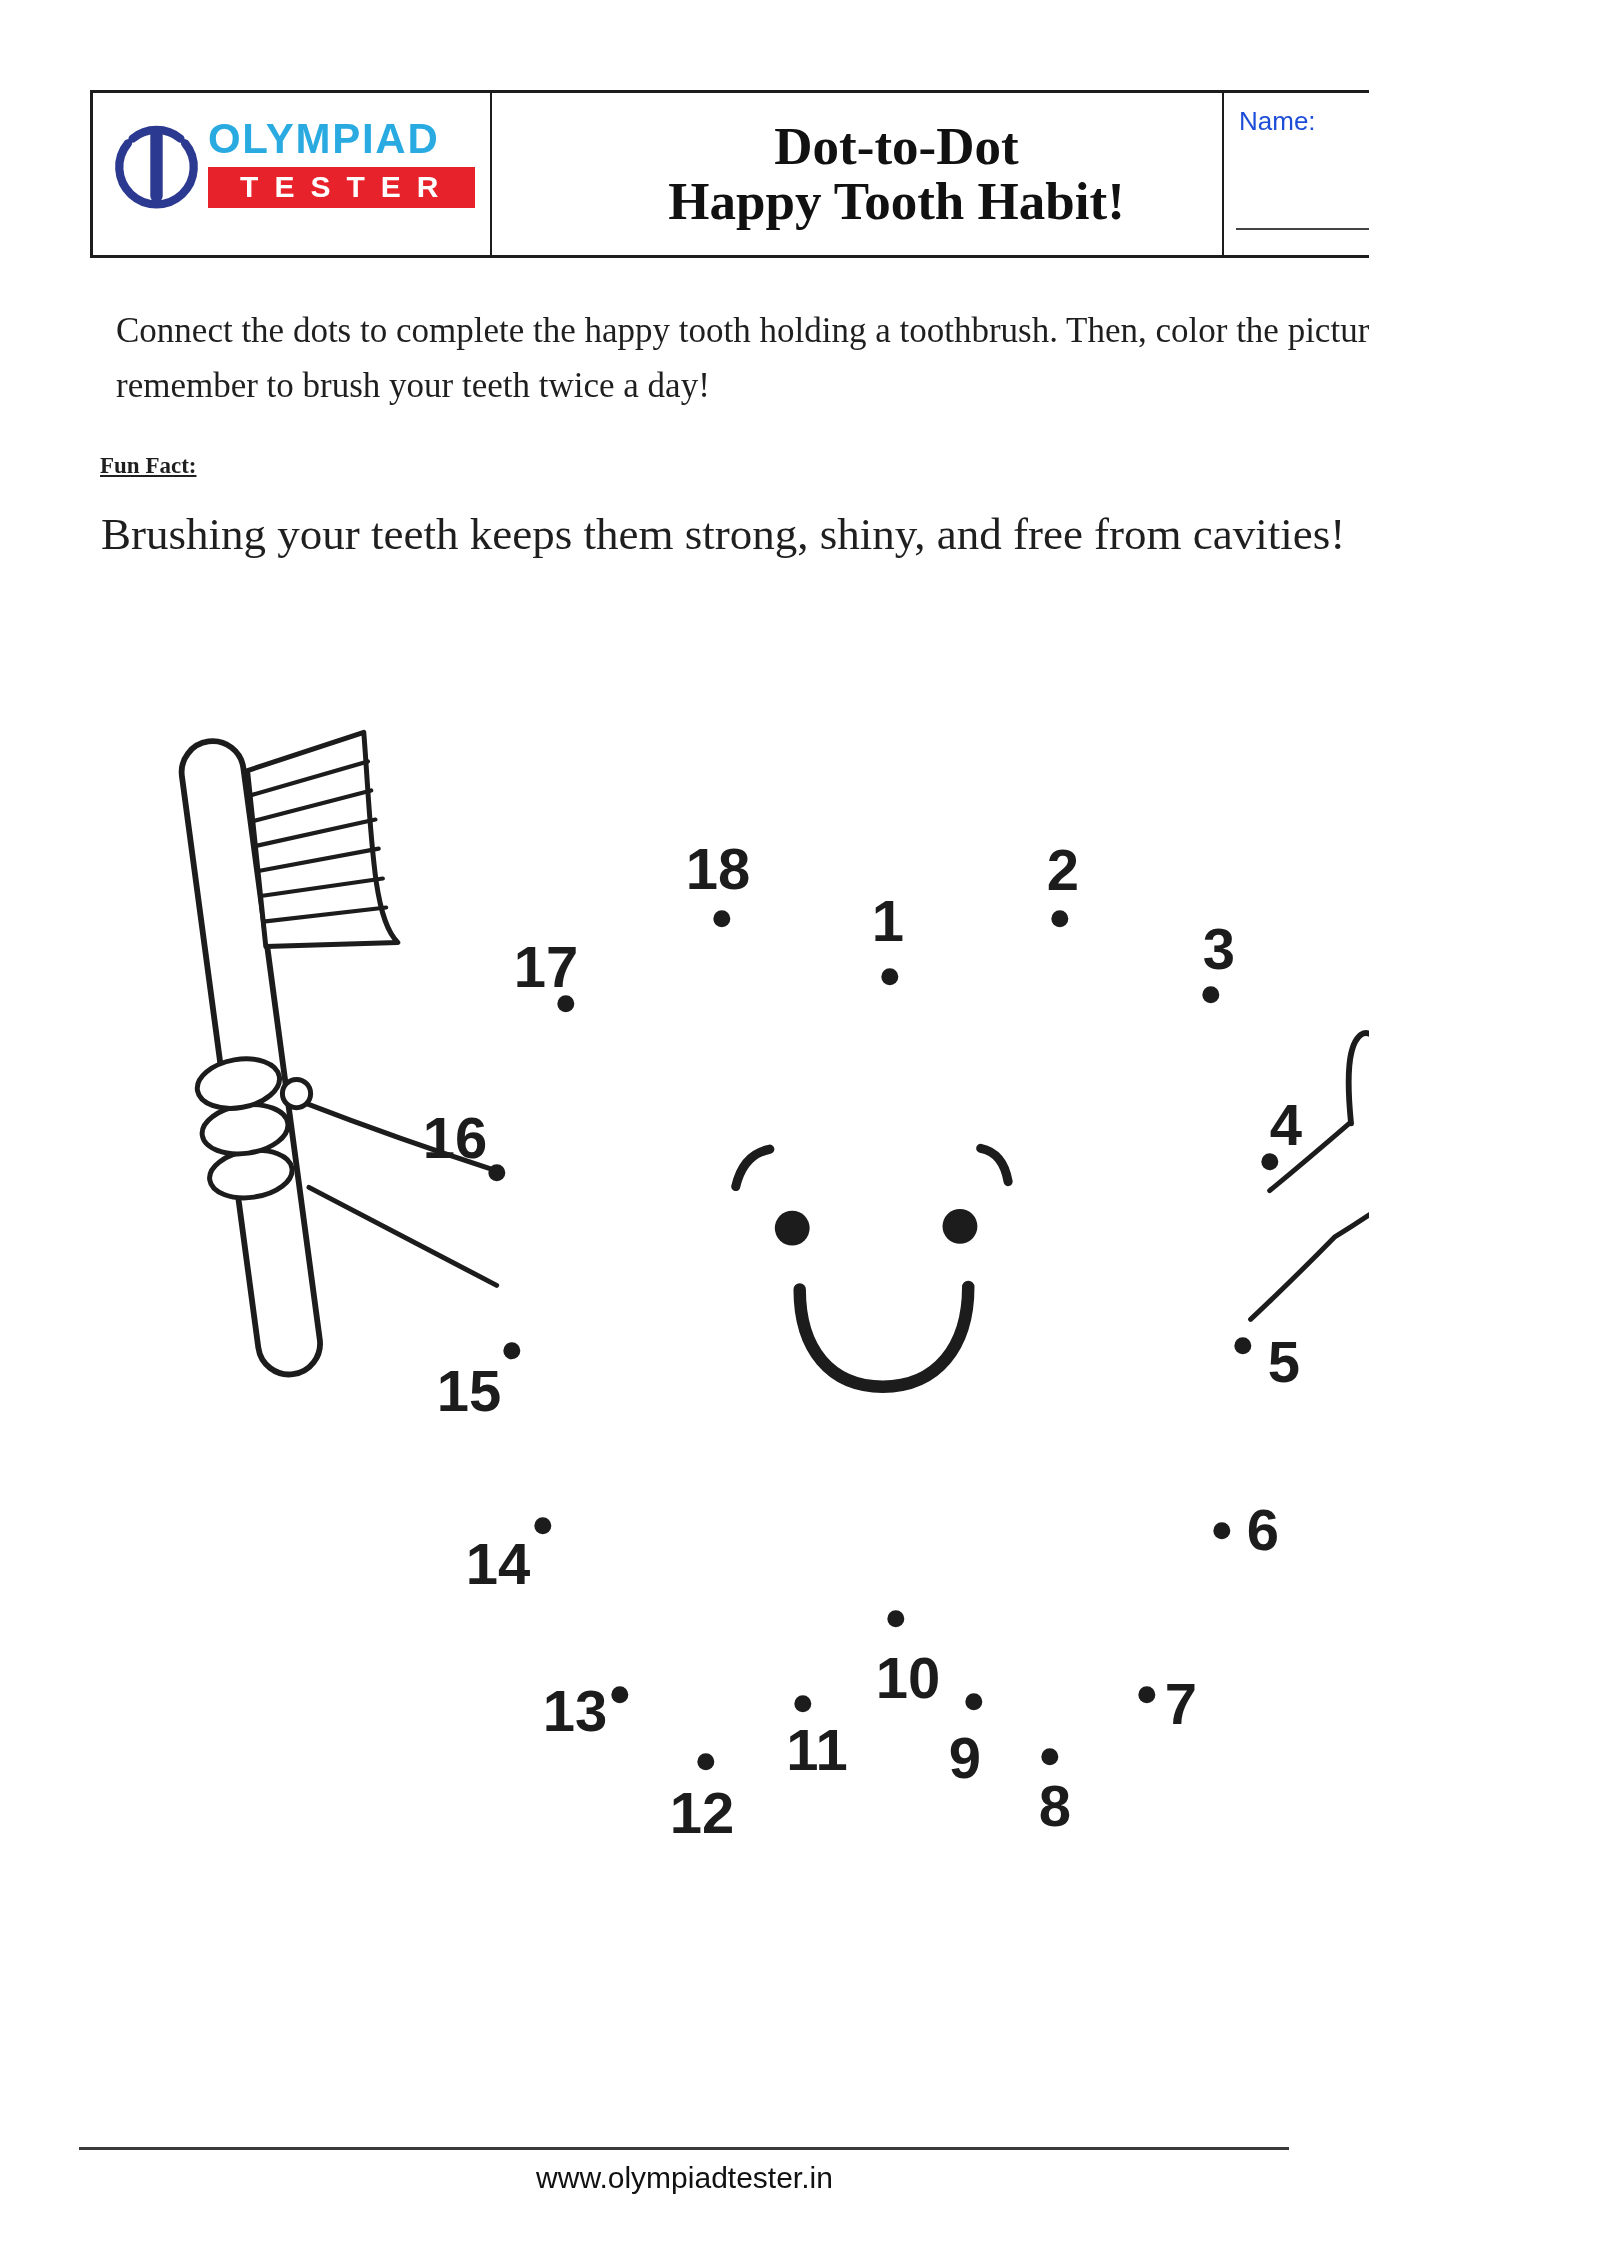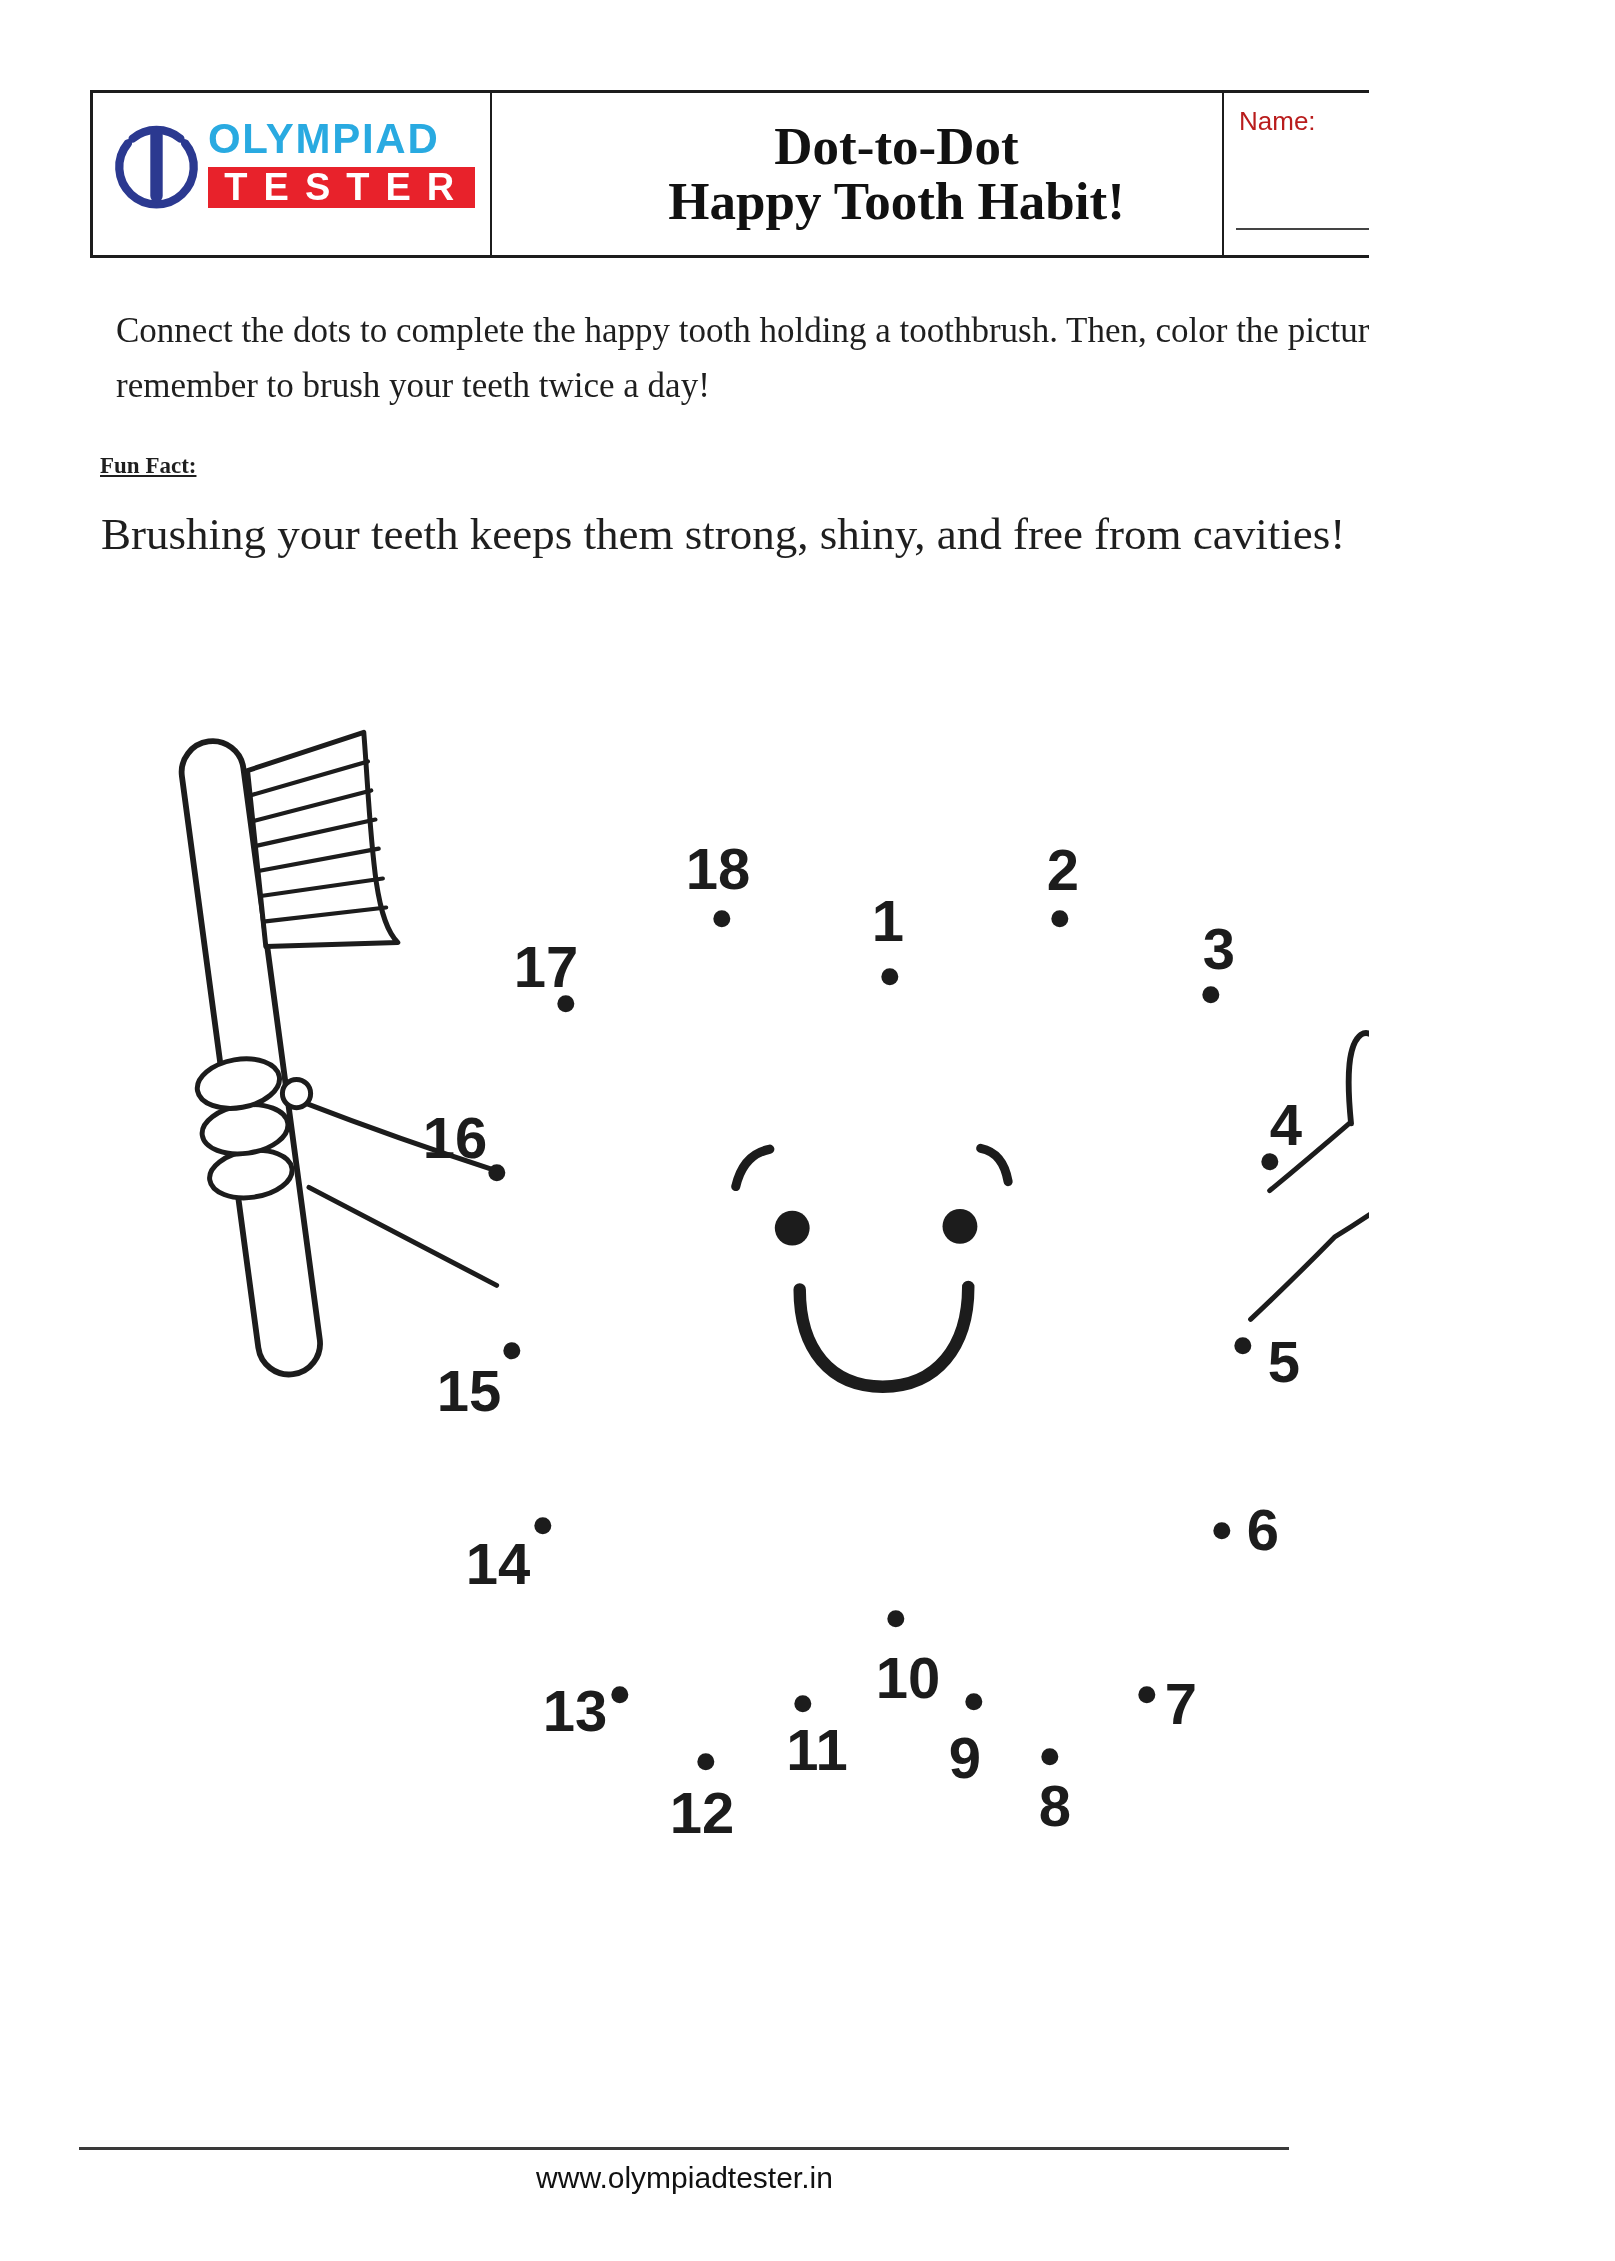--- a/index.html
+++ b/index.html
@@ -9,29 +9,29 @@
   
   .header-box{position:absolute;left:90px;top:90px;width:1437px;height:162px;
               border:3.3px solid #1c1c1c;display:flex;}
   .logo-section{position:relative;width:397px;height:100%;border-right:2.5px solid #1c1c1c;}
   .logo-icon{position:absolute;left:18px;top:26.6px;}
   .brand{position:absolute;left:115px;top:21.6px;}
   .brand-top{font-family:"Liberation Sans",sans-serif;font-weight:bold;font-size:42px;
              letter-spacing:1.7px;color:#29aae1;line-height:47px;}
   .brand-bottom-box{margin-top:5px;width:267px;height:41px;background:#e8222b;
              display:flex;align-items:center;justify-content:center;}
-  .brand-bottom{font-family:"Liberation Sans",sans-serif;font-weight:bold;font-size:38px;
+  .brand-bottom{font-family:"Liberation Sans",sans-serif;font-weight:bold;font-size:30px;
              color:#ffffff;letter-spacing:16px;padding-left:11.6px;}
   .title-section{width:732px;height:100%;border-right:2.5px solid #1c1c1c;
              display:flex;flex-direction:column;align-items:center;justify-content:center;
              padding-left:79px;box-sizing:border-box;}
   .title-line{font-weight:bold;font-size:53px;line-height:55px;color:#111;}
   .name-section{position:relative;flex:1;height:100%;}
   .name-label{position:absolute;left:15px;top:13.3px;font-family:"Liberation Sans",sans-serif;
-             font-size:26px;color:#b91c1c;}
+             font-size:26px;color:#1d4ed8;}
   .name-line{position:absolute;left:11.6px;right:15px;bottom:25px;height:1.7px;background:#444;}
 
   
   .instructions{position:absolute;left:100px;top:287px;width:1412px;
              font-size:35px;line-height:55px;margin:16px;}
   .fun-fact-label{position:absolute;left:100px;top:453px;font-size:23px;font-weight:bold;
              text-decoration:underline;margin:0;}
   .fun-fact-text{position:absolute;left:100px;top:507px;width:1412px;font-size:45px;margin:1px;}
 
   

